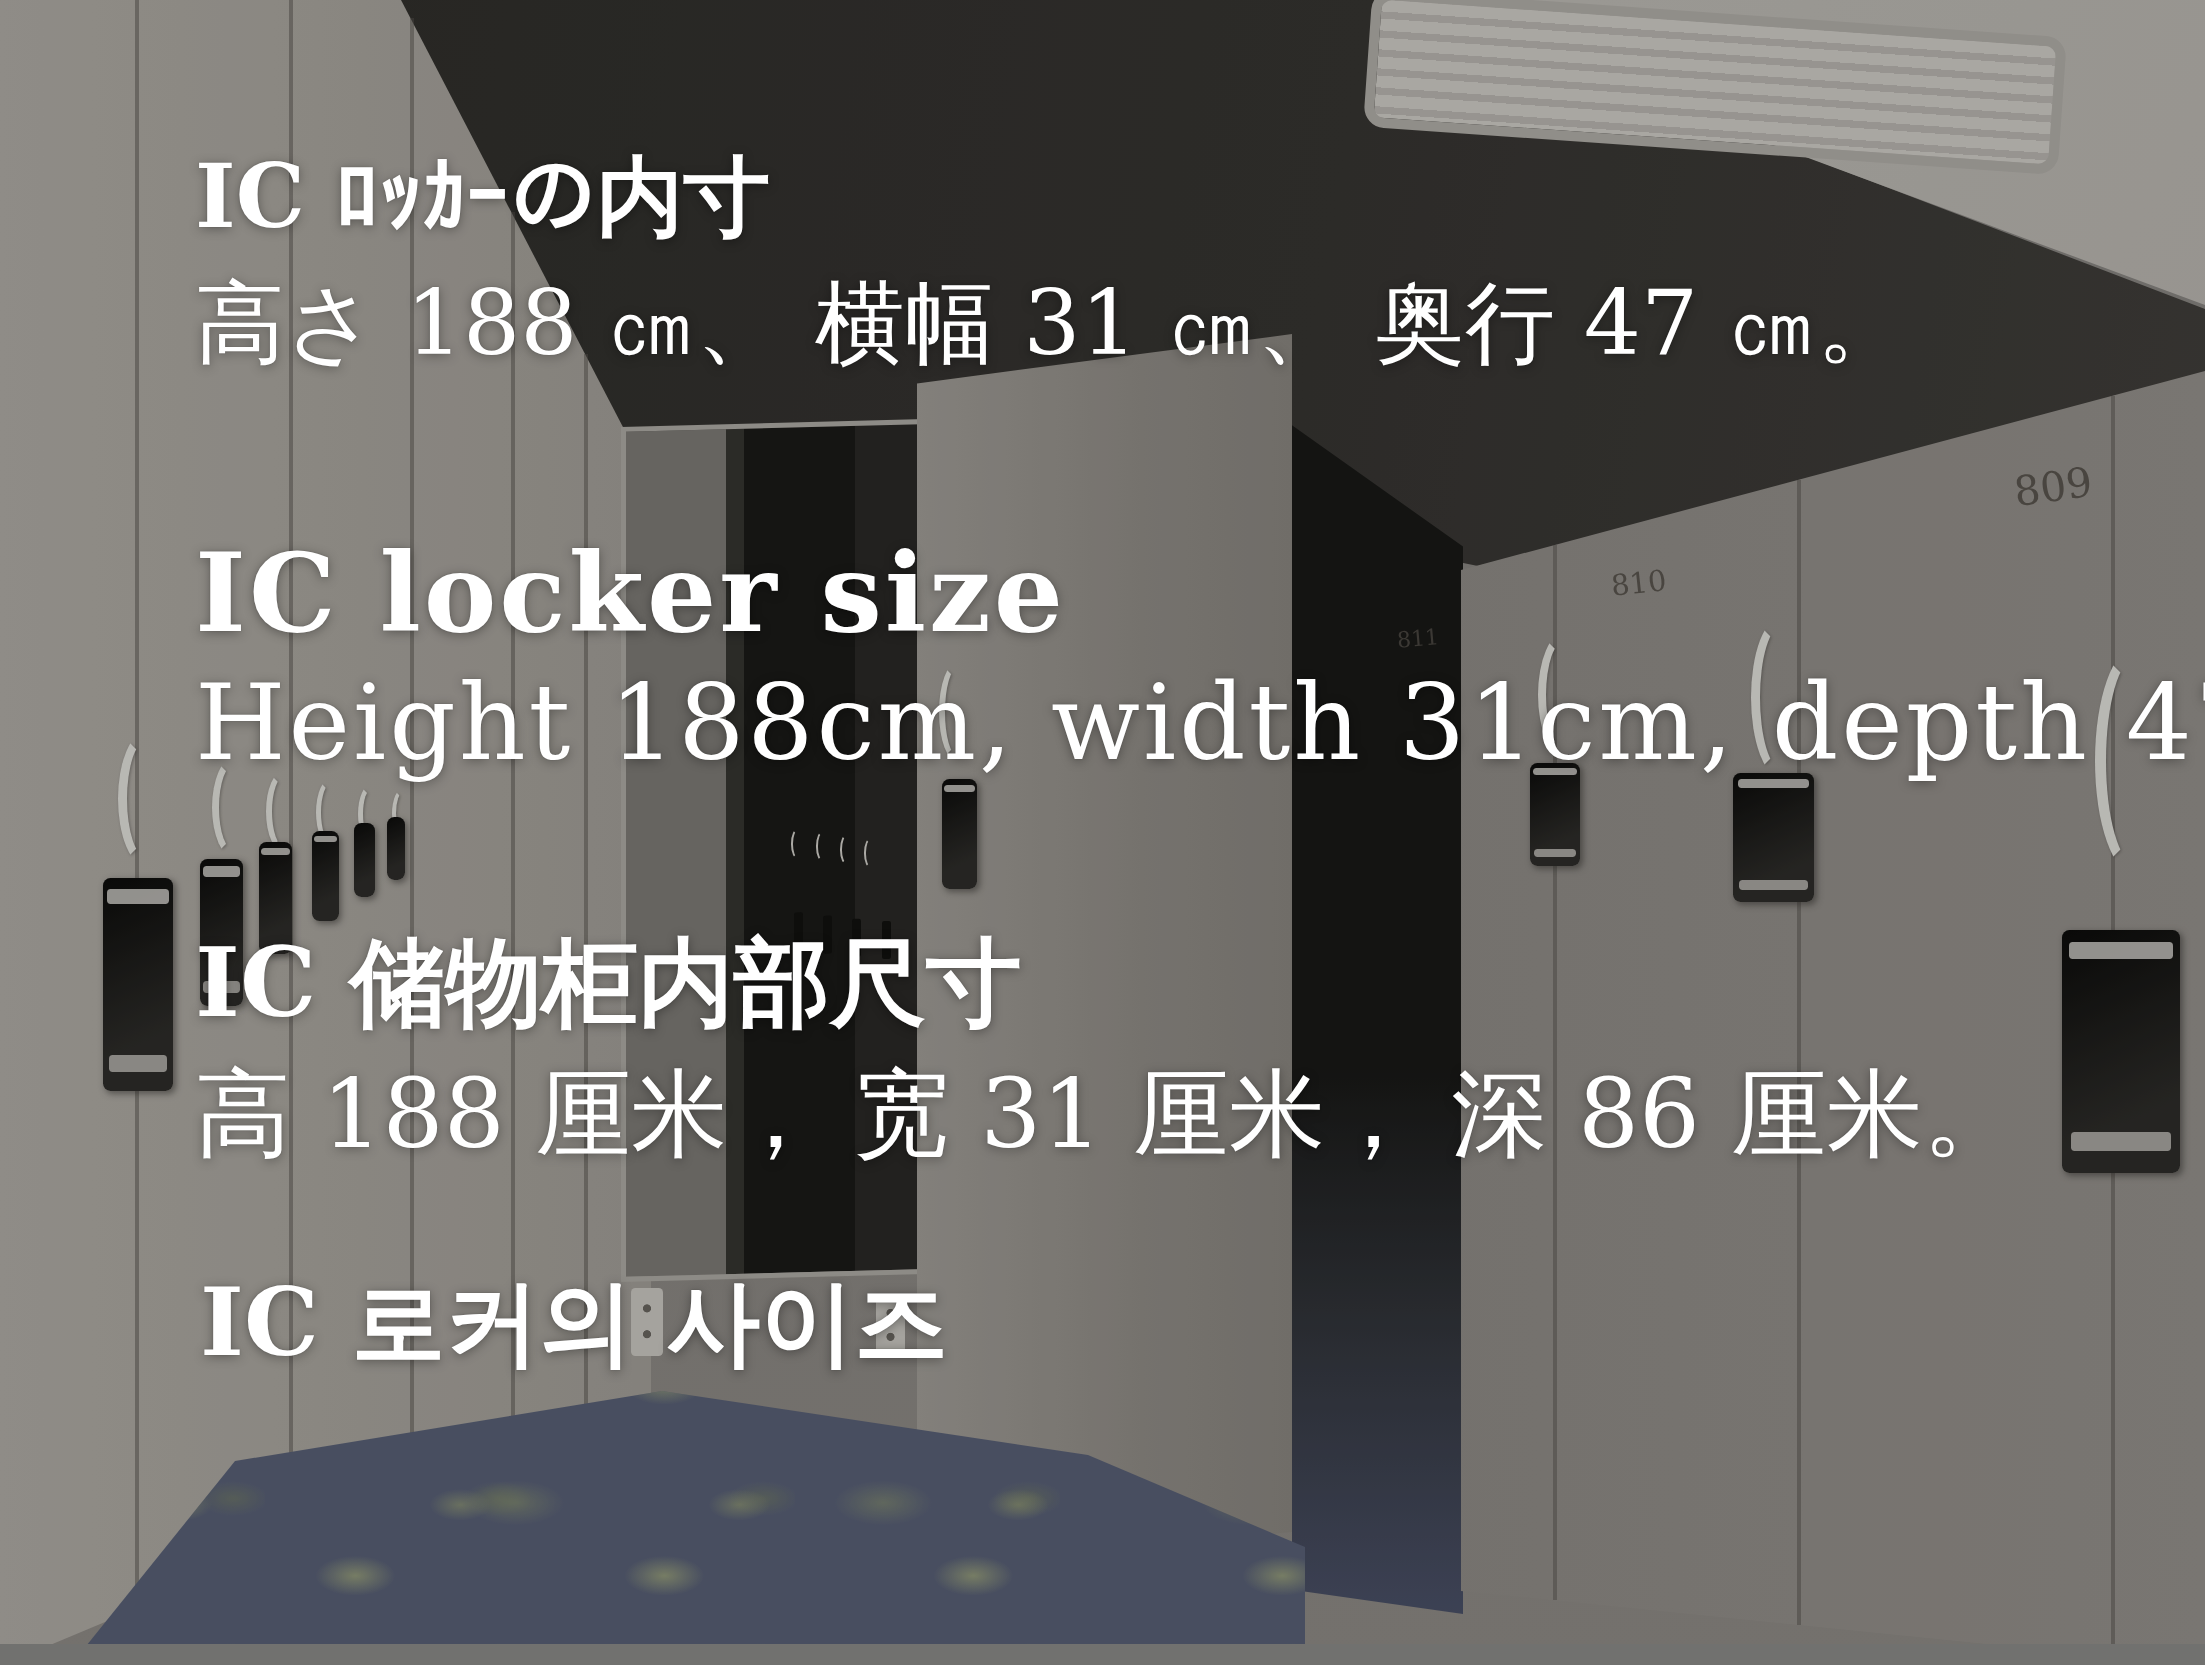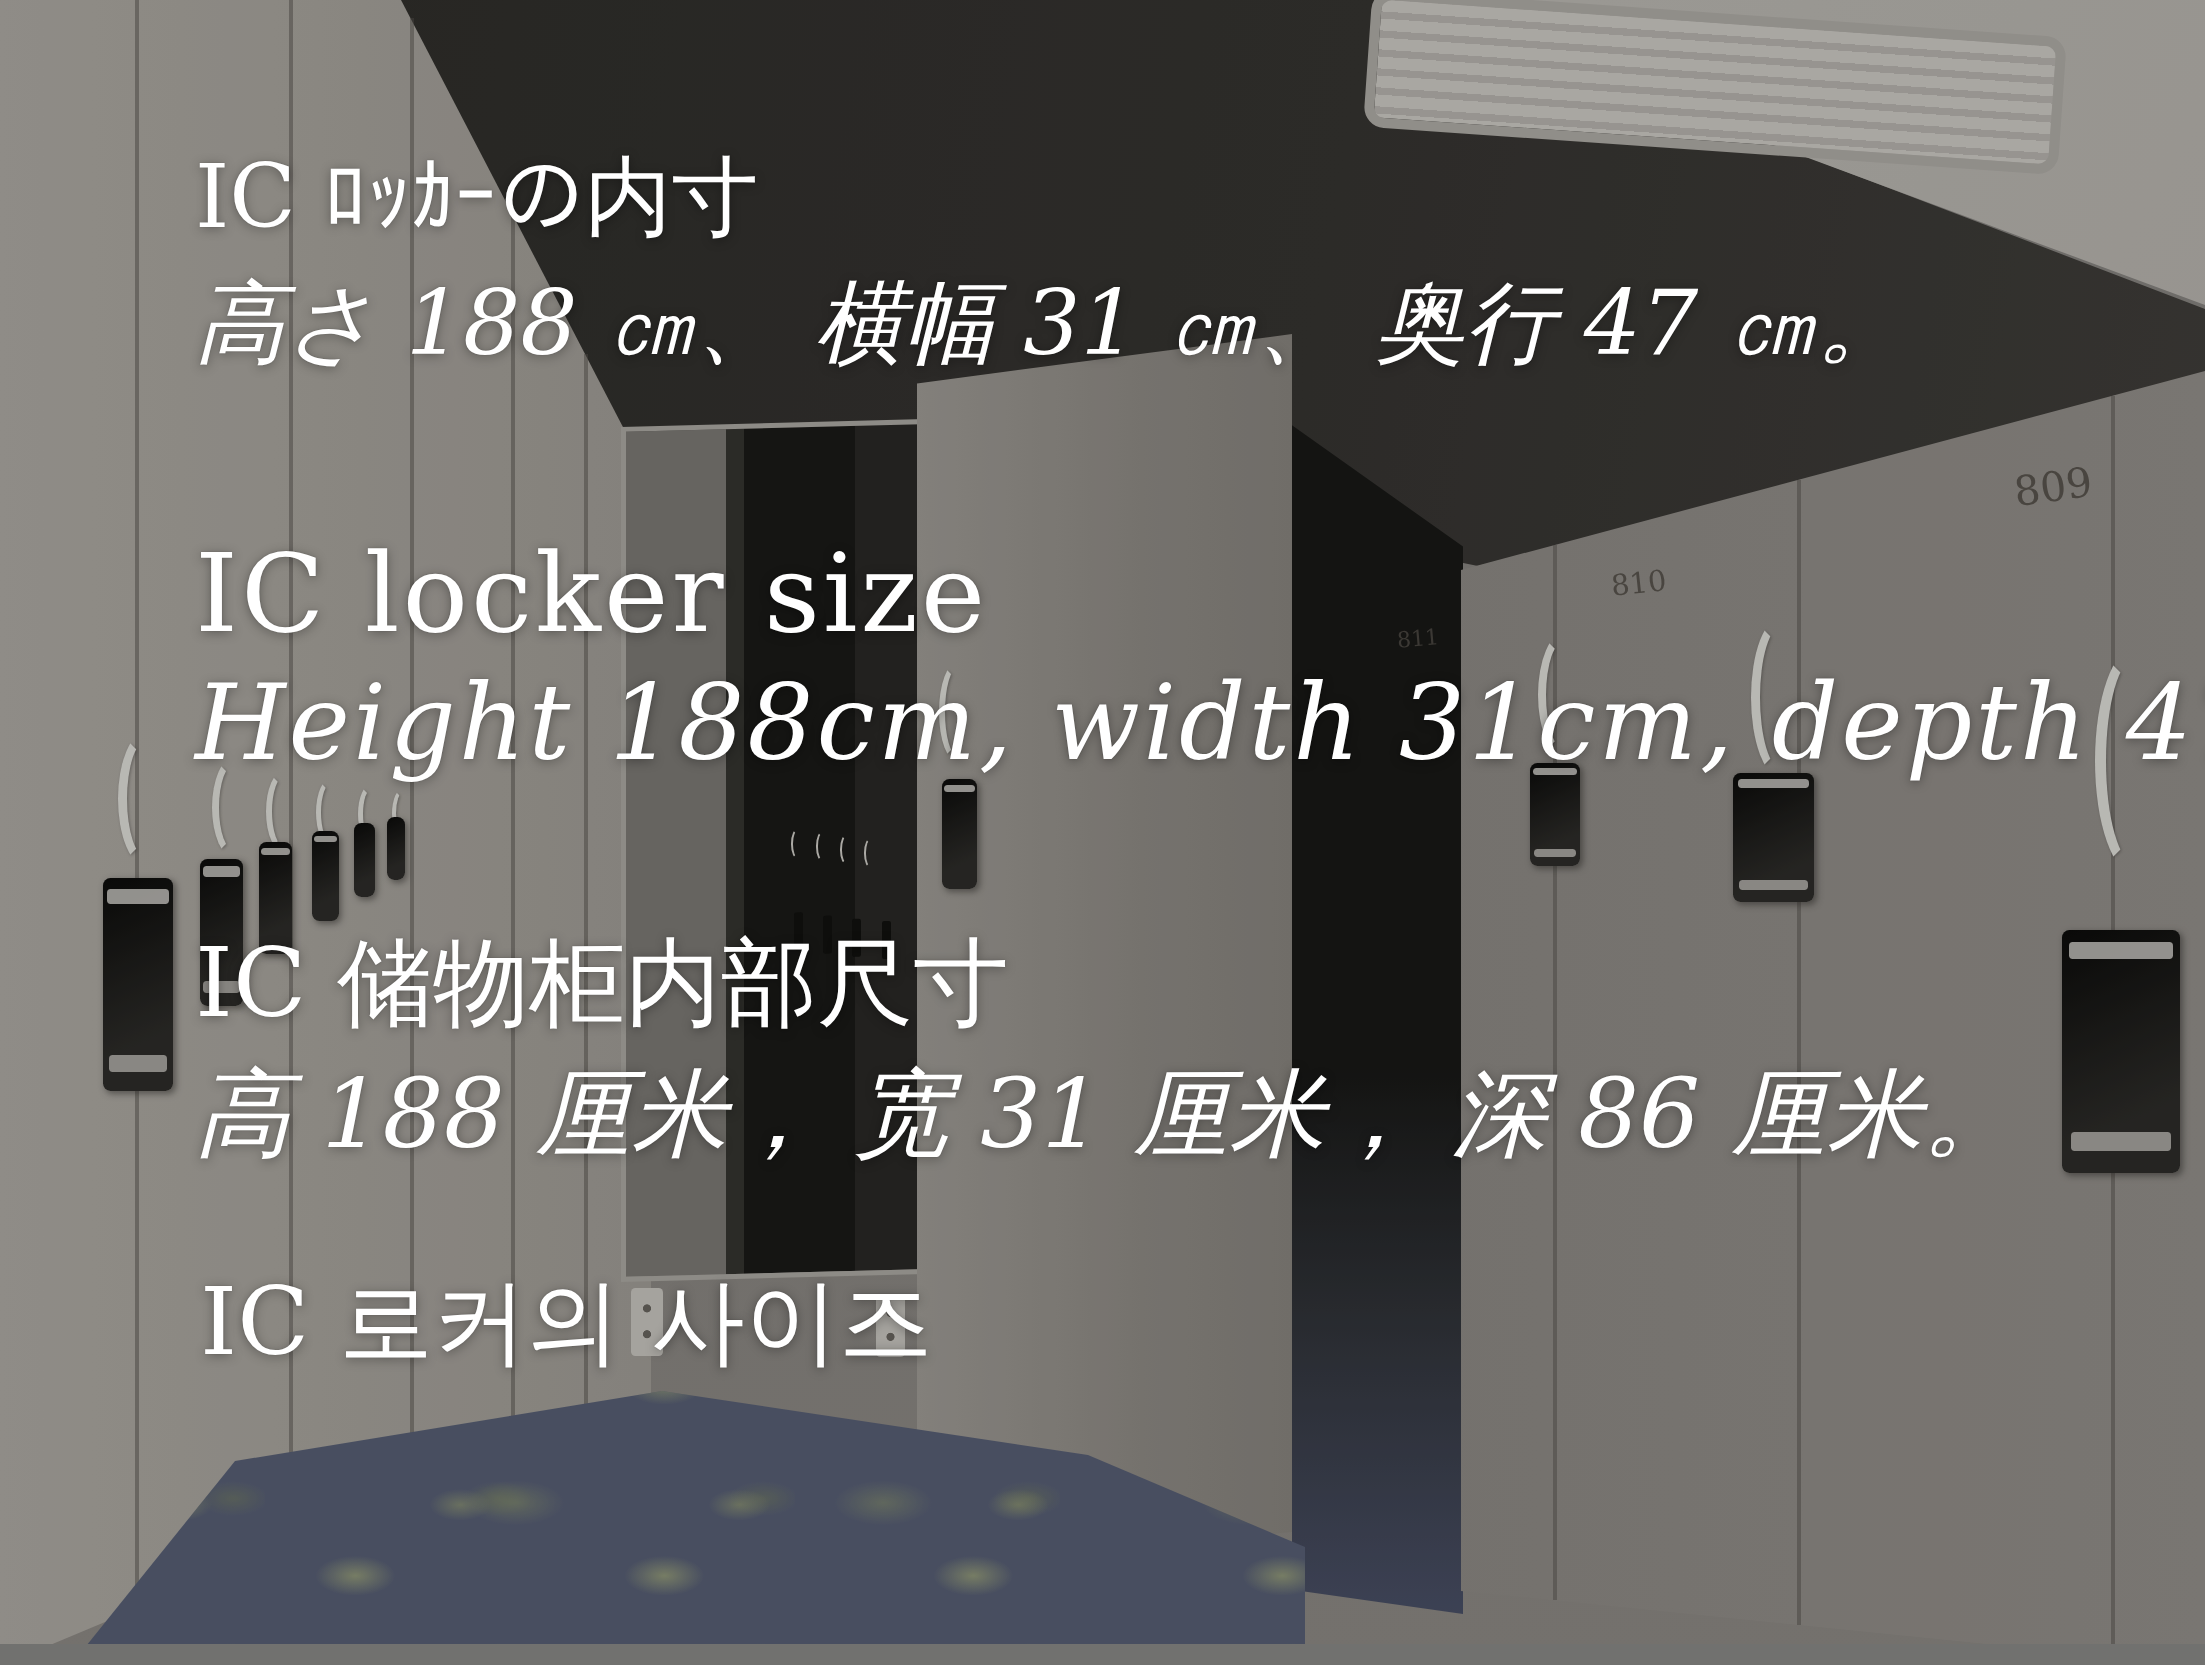--- a/index.html
+++ b/index.html
@@ -55,26 +55,26 @@
       radial-gradient(ellipse 66px 33px at 15% 25%,rgba(160,168,128,.85),transparent 60%),
       radial-gradient(ellipse 51px 26px at 65% 55%,rgba(150,158,120,.7),transparent 60%),
       radial-gradient(ellipse 81px 37px at 40% 80%,rgba(140,150,115,.6),transparent 60%),
       radial-gradient(ellipse 59px 29px at 88% 25%,rgba(120,130,100,.55),transparent 60%);
     background-size:309px 191px,279px 176px,368px 221px,265px 162px;}
   .floor-strip{position:absolute;left:0;top:1644px;width:2205px;height:22px;background:#8f8f8d;}
   .dim{background:rgba(22,20,18,.24);}
   
   .tblock{position:absolute;color:#ffffff;white-space:nowrap;line-height:1.15;
     text-shadow:0 1.5px 10.3px rgba(0,0,0,.35),0 0 1.5px rgba(0,0,0,.25);}
-  .tblock .dims{display:block;font-style:italic;}
+  .tblock .dims{display:block;}
   .t-ja{left:195px;top:147px;}  .t-ja .title{font-size:87px;} .t-ja .dims{font-size:90px;margin-top:23.5px;}
   .t-en{left:195px;top:531px;letter-spacing:2.9px;} .t-en .title{font-size:109px;} .t-en .dims{font-size:104px;margin-top:7.4px;}
   .t-zh{left:195px;top:928px;} .t-zh .title{font-size:96px;} .t-zh .dims{font-size:96px;margin-top:20.6px;}
   .t-ko{left:200px;top:1268px;} .t-ko .title{font-size:94px;} .t-ko .dims{font-size:94px;margin-top:37px;}
-  .title{display:block;}
+  .title{display:block;font-weight:bold;}
 </style>
 </head>
 <body>
 
 <div class="stage">
 
   <div class="layer ceiling-dark"></div>
   <div class="layer ceiling-white"></div>
   <div class="vent"></div>
 

